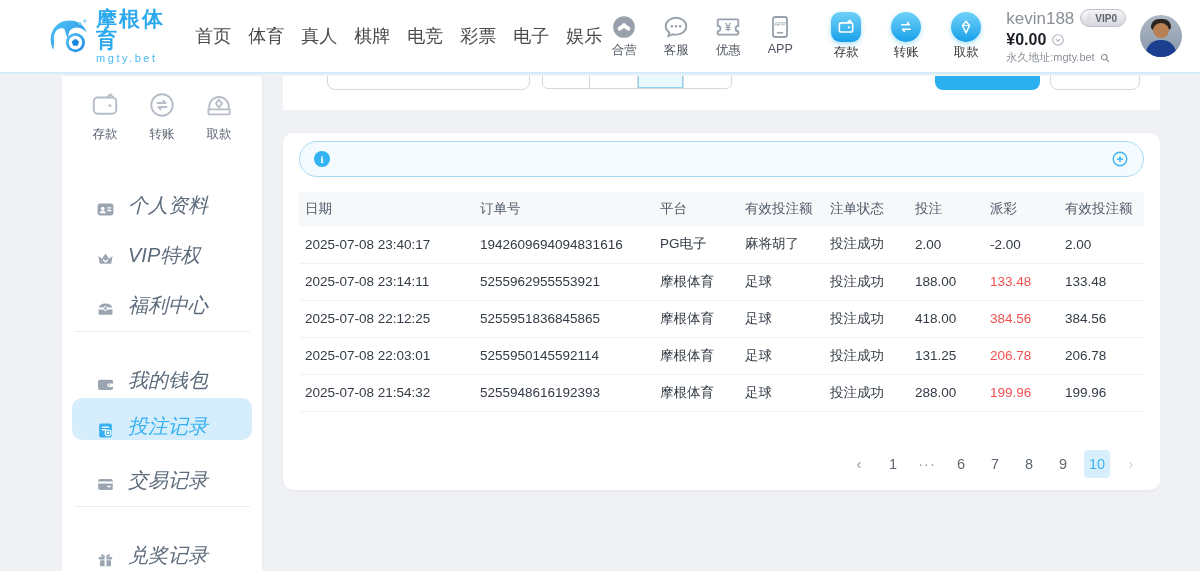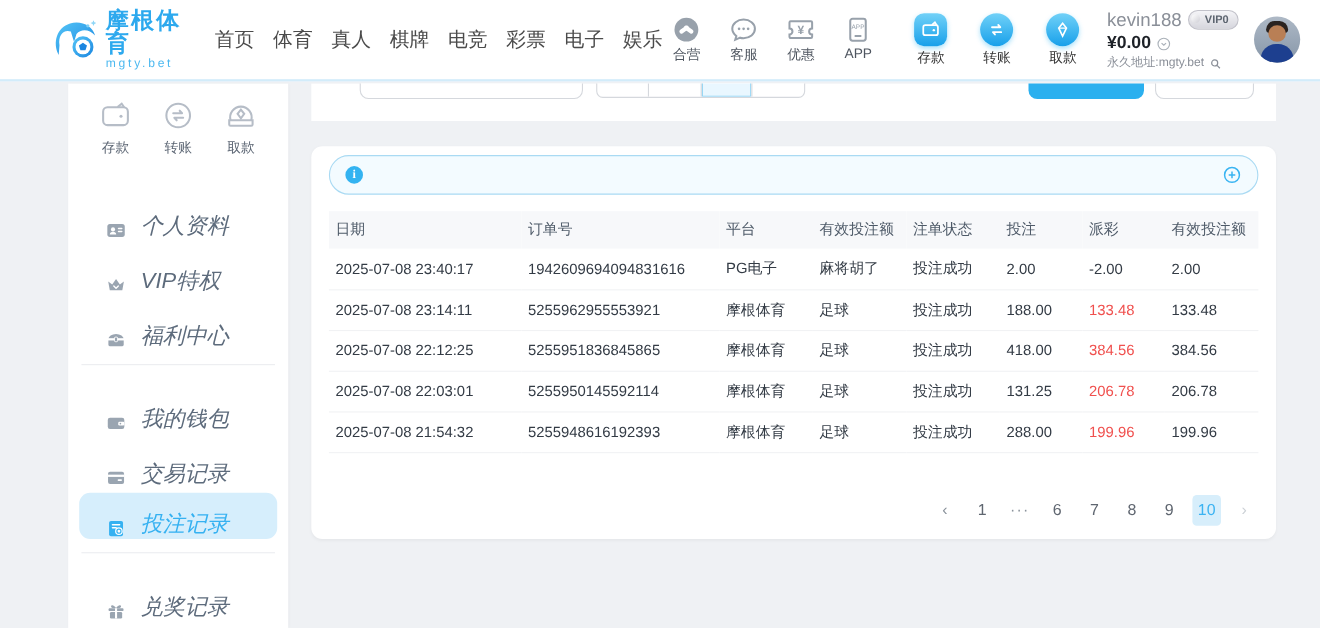--- a/index.html
+++ b/index.html
@@ -301,41 +301,41 @@
       <div class="menu-item">
         <span class="ic">
           <svg viewBox="0 0 24 24">
             <rect x="2.5" y="6" width="19" height="13" rx="2.6" fill="currentColor"></rect>
             <rect x="14.5" y="10.6" width="7" height="4.4" rx="1.4" fill="#fff"></rect>
             <circle cx="17" cy="12.8" r=".95" fill="currentColor"></circle>
           </svg>
         </span>
         <span>我的钱包</span>
       </div>
-      <div class="menu-item">
-        <span class="ic">
-          <svg viewBox="0 0 24 24">
-            <rect x="2.8" y="5" width="18.4" height="14" rx="2.3" fill="currentColor"></rect>
-            <rect x="2.8" y="8.2" width="18.4" height="2.6" fill="#fff"></rect>
-            <rect x="13.8" y="13.6" width="5" height="1.9" rx=".95" fill="#fff"></rect>
-          </svg>
-        </span>
-        <span>交易记录</span>
-      </div>
       <div class="menu-item active">
         <span class="ic">
           <svg viewBox="0 0 24 24">
             <rect x="4" y="3.2" width="16" height="17.6" rx="2.2" fill="currentColor"></rect>
             <rect x="7" y="6.8" width="10" height="1.8" rx=".9" fill="#fff"></rect>
             <rect x="7" y="10.2" width="6" height="1.8" rx=".9" fill="#fff"></rect>
             <circle cx="15.3" cy="15" r="3.7" fill="currentColor" stroke="#fff" stroke-width="1.4"></circle>
             <path d="M15.3 13.1l1.8 1.3-.7 2.1h-2.2l-.7-2.1z" fill="#fff"></path>
           </svg>
         </span>
         <span>投注记录</span>
+      </div>
+      <div class="menu-item">
+        <span class="ic">
+          <svg viewBox="0 0 24 24">
+            <rect x="2.8" y="5" width="18.4" height="14" rx="2.3" fill="currentColor"></rect>
+            <rect x="2.8" y="8.2" width="18.4" height="2.6" fill="#fff"></rect>
+            <rect x="13.8" y="13.6" width="5" height="1.9" rx=".95" fill="#fff"></rect>
+          </svg>
+        </span>
+        <span>交易记录</span>
       </div>
       <div class="menu-divider"></div>
       <div class="menu-item">
         <span class="ic">
           <svg viewBox="0 0 24 24">
             <rect x="3.5" y="8.8" width="17" height="3.2" rx="1" fill="currentColor"></rect>
             <rect x="5" y="13" width="14" height="7.6" rx="1.6" fill="currentColor"></rect>
             <rect x="10.8" y="8.8" width="2.4" height="11.8" fill="#fff"></rect>
             <path d="M8.2 8.6C6.6 8.6 5.6 6.8 6.7 5.7c1.1-1.1 3-.3 5.3 2.9zm7.6 0c1.6 0 2.6-1.8 1.5-2.9-1.1-1.1-3-.3-5.3 2.9z" fill="currentColor"></path>
           </svg>

